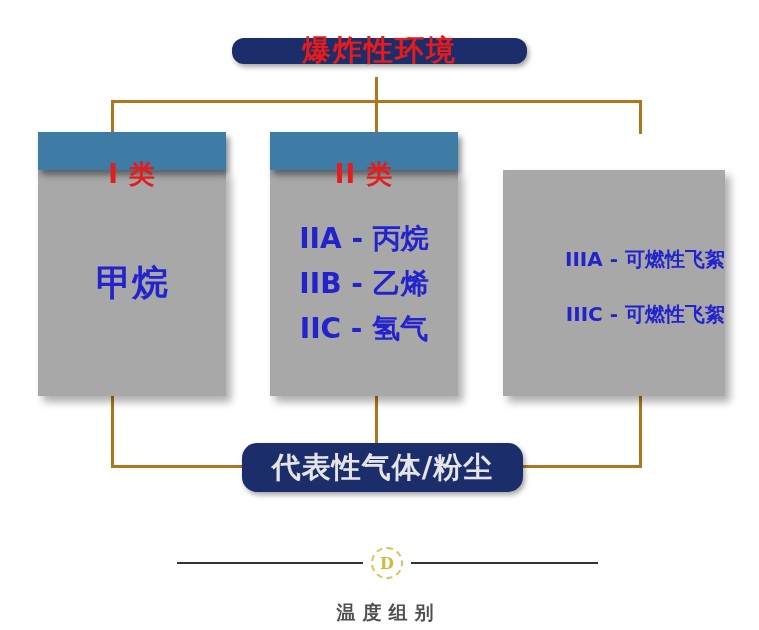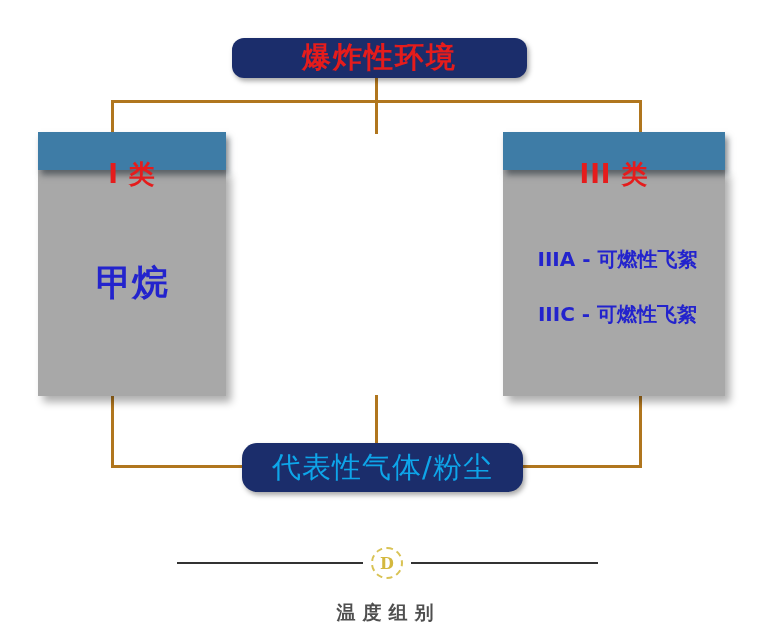--- a/index.html
+++ b/index.html
@@ -10,45 +10,45 @@
   
   .connector{position:absolute;background:#b0761e;z-index:1;}
   .connector.h{height:3px;}
   .connector.v{width:3px;}
   
   .pill{
     position:absolute;z-index:3;background:#1b2d6b;border-radius:12px;
     display:flex;align-items:center;justify-content:center;
     box-shadow:2px 3px 5px rgba(0,0,0,0.35);
   }
-  .pill-top{left:232px;top:38px;width:295px;height:40px;}
+  .pill-top{left:232px;top:38px;width:295px;height:26px;}
   .pill-top .pill-label{color:#e51c1c;font-weight:bold;font-size:29px;letter-spacing:2px;}
   .pill-bottom{left:242px;top:443px;width:281px;height:49px;border-radius:15px;}
-  .pill-bottom .pill-label{color:#0ea5e9;font-weight:normal;font-size:29px;letter-spacing:1px;}
+  .pill-bottom .pill-label{color:#e5e5e5;font-weight:bold;font-size:29px;letter-spacing:1px;}
   
   .col{position:absolute;z-index:2;}
   .col-header{
     position:absolute;left:0;top:0;width:100%;height:38px;background:#3e7ca6;
     display:flex;align-items:center;justify-content:center;
     box-shadow:3px 5px 6px rgba(30,40,50,0.55);z-index:2;
   }
   .col-header span{color:#e51c1c;font-weight:bold;font-size:26px;letter-spacing:1px;margin-top:46px;}
   .col-body{
     position:absolute;left:0;top:38px;width:100%;background:#a8a8a8;
     display:flex;flex-direction:column;align-items:center;justify-content:center;
     box-shadow:5px 6px 8px rgba(0,0,0,0.32);z-index:1;
   }
   .col-1{left:38px;top:132px;width:188px;height:264px;}
   .col-2{left:270px;top:132px;width:188px;height:264px;}
   .col-3{left:503px;top:132px;width:222px;height:264px;}
   .col-body{height:226px;}
   .item-blue{color:#2323cd;font-weight:bold;}
   .col-1 .item-blue{font-size:36px;}
   .col-2 .item-blue{font-size:28px;line-height:45px;white-space:nowrap;}
-  .col-3 .col-body{align-items:center;padding-left:7px;box-sizing:border-box;padding-top:8px;}
+  .col-3 .col-body{align-items:flex-end;padding-left:7px;box-sizing:border-box;padding-top:8px;}
   .col-3 .item-blue{font-size:20px;line-height:55px;white-space:nowrap;}
   
   .divider-line{position:absolute;height:2px;background:#333333;z-index:1;}
   .divider-badge{
     position:absolute;left:371px;top:547px;width:32px;height:32px;border-radius:50%;
     border:2px dashed #d9c355;background:#ffffff;z-index:2;box-sizing:border-box;
     display:flex;align-items:center;justify-content:center;
   }
   .divider-badge span{
     color:#d4b83e;font-family:"DejaVu Serif","Liberation Serif",serif;
@@ -81,25 +81,32 @@
 
   <div class="col col-1">
     <div class="col-header">
       <span>I 类</span>
     </div>
     <div class="col-body">
       <div class="item-blue">甲烷</div>
     </div>
   </div>
 
+  <div class="col col-2">
+    <div class="col-header">
+      <span>II 类</span>
+    </div>
+    <div class="col-body">
+      <div class="item-blue">IIA - 丙烷</div>
+      <div class="item-blue">IIB - 乙烯</div>
+      <div class="item-blue">IIC - 氢气</div>
+    </div>
+  </div>
 
   <div class="col col-3">
-    <div class="col-header">
-      <span>III 类</span>
-    </div>
     <div class="col-body">
       <div class="item-blue">IIIA - 可燃性飞絮</div>
       <div class="item-blue">IIIC - 可燃性飞絮</div>
     </div>
   </div>
 
   <div class="pill pill-bottom">
     <span class="pill-label">代表性气体/粉尘</span>
   </div>
 

